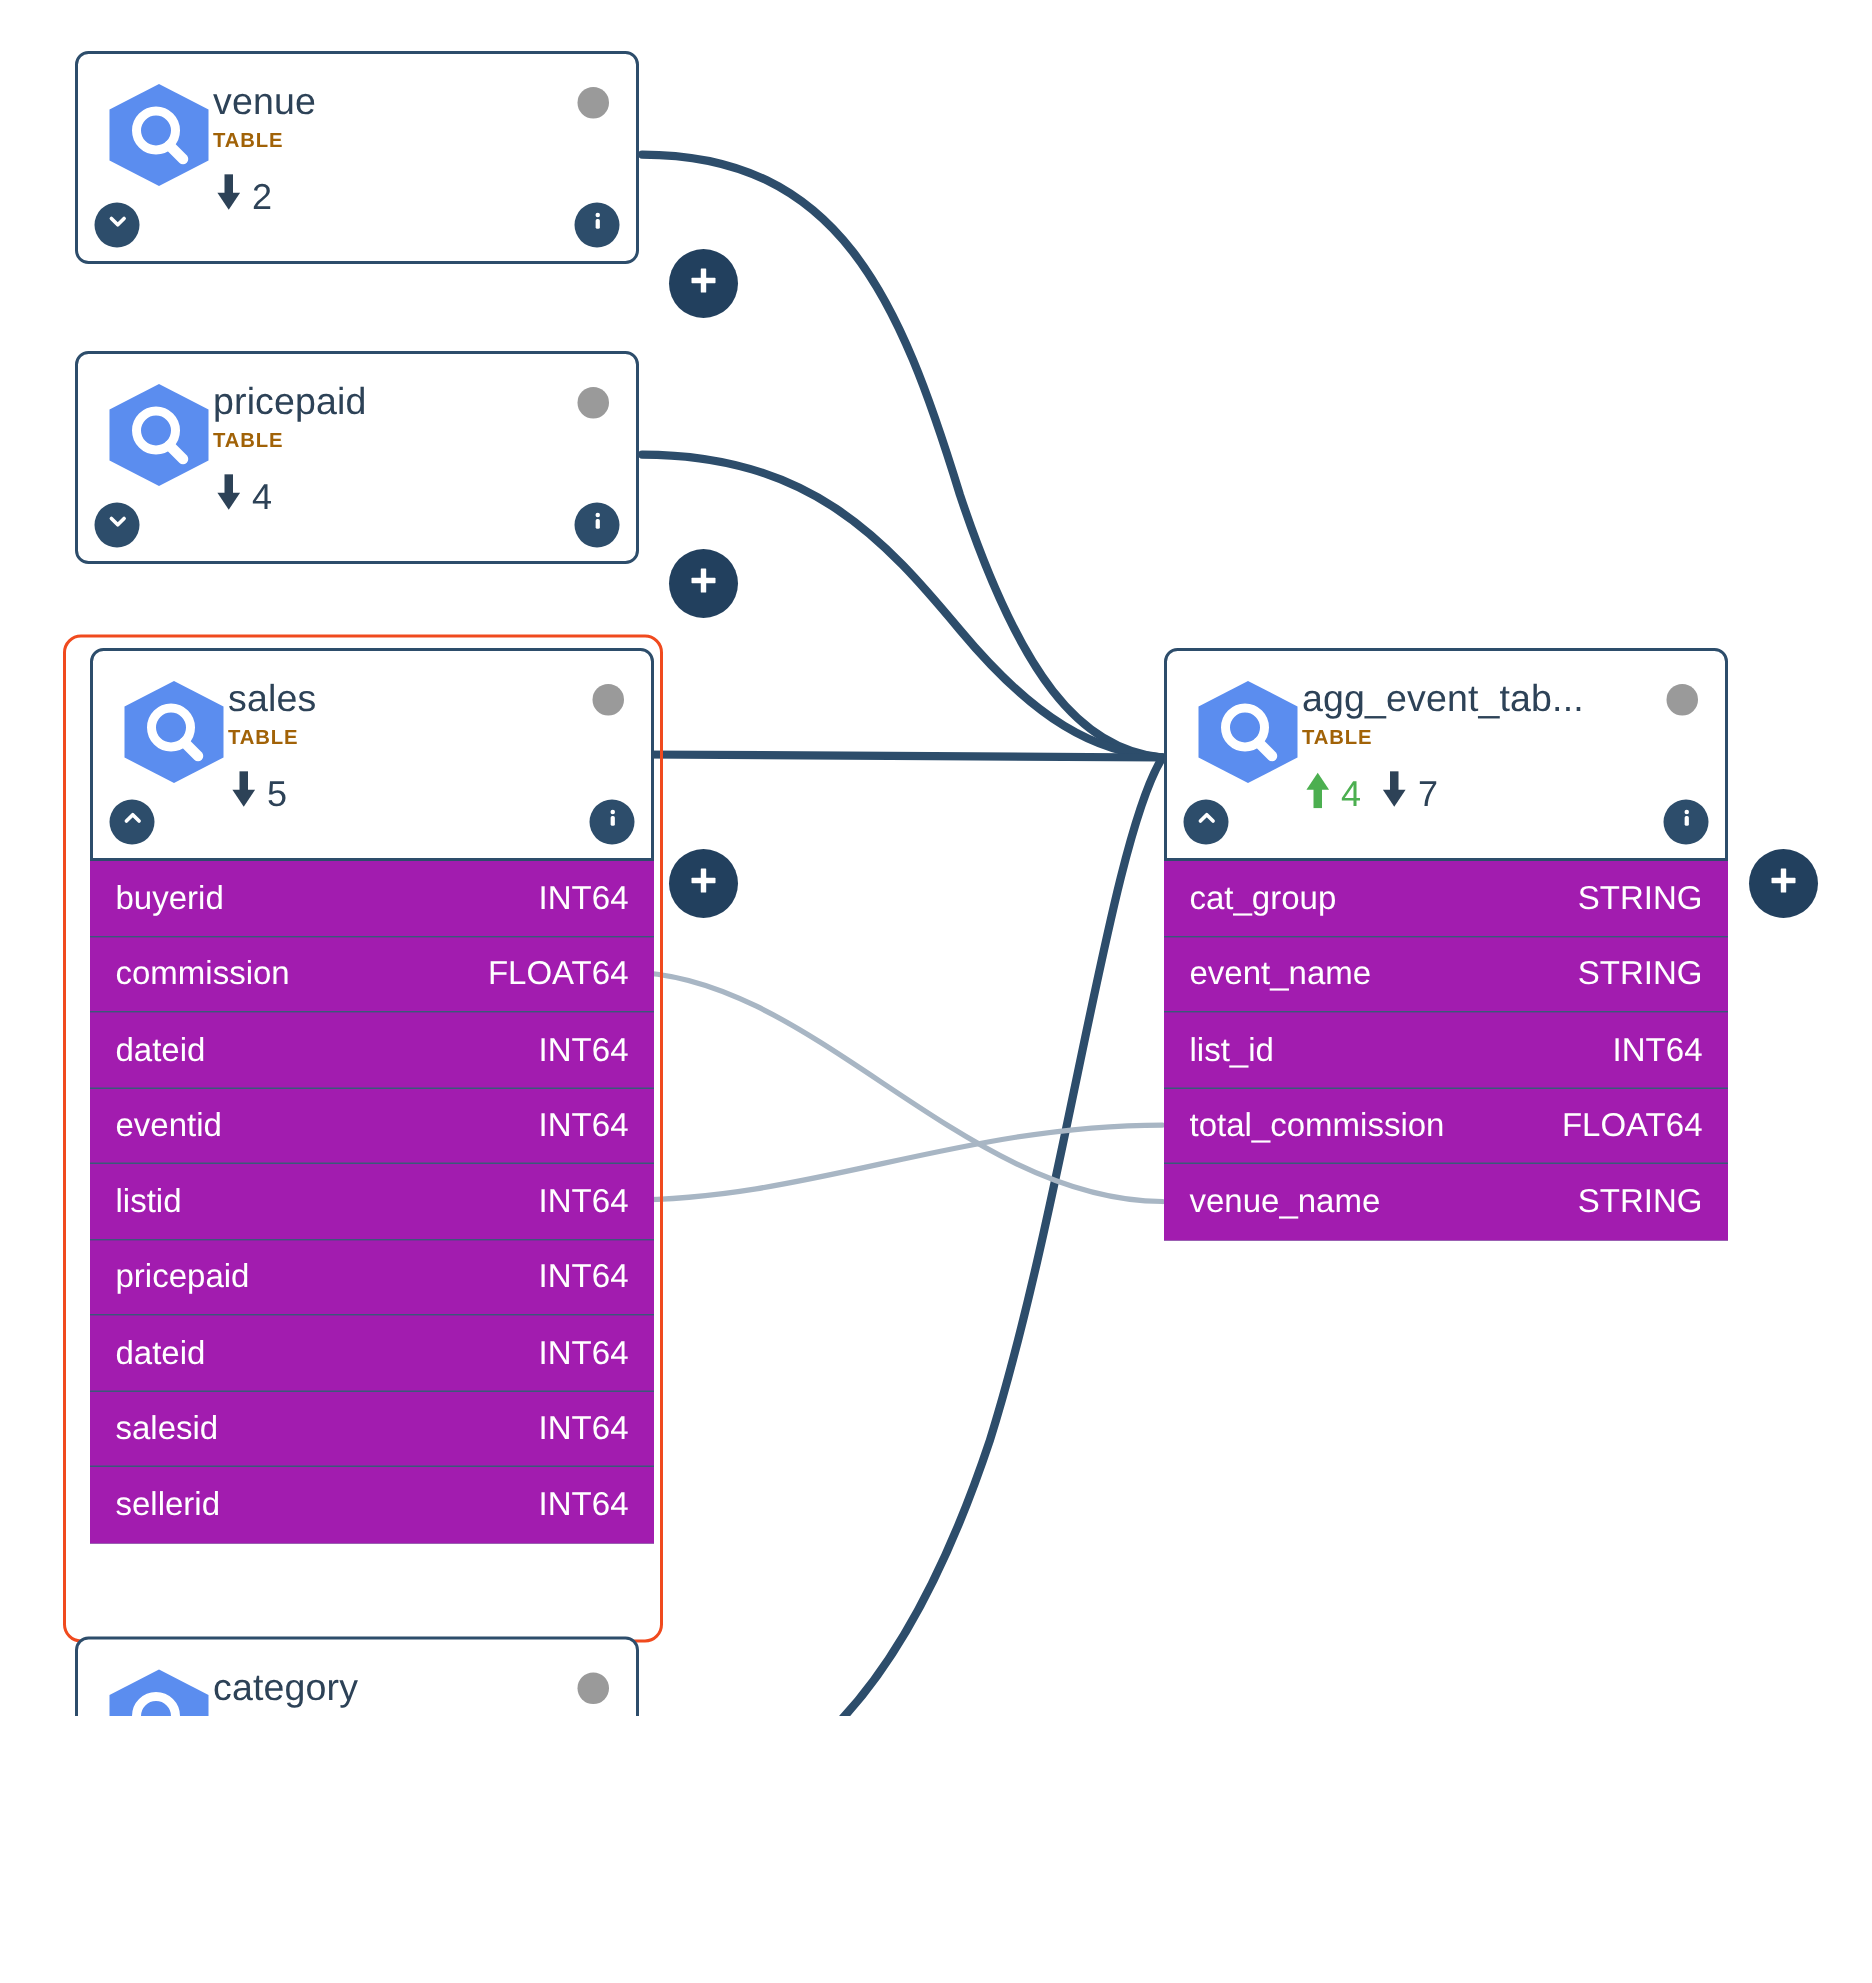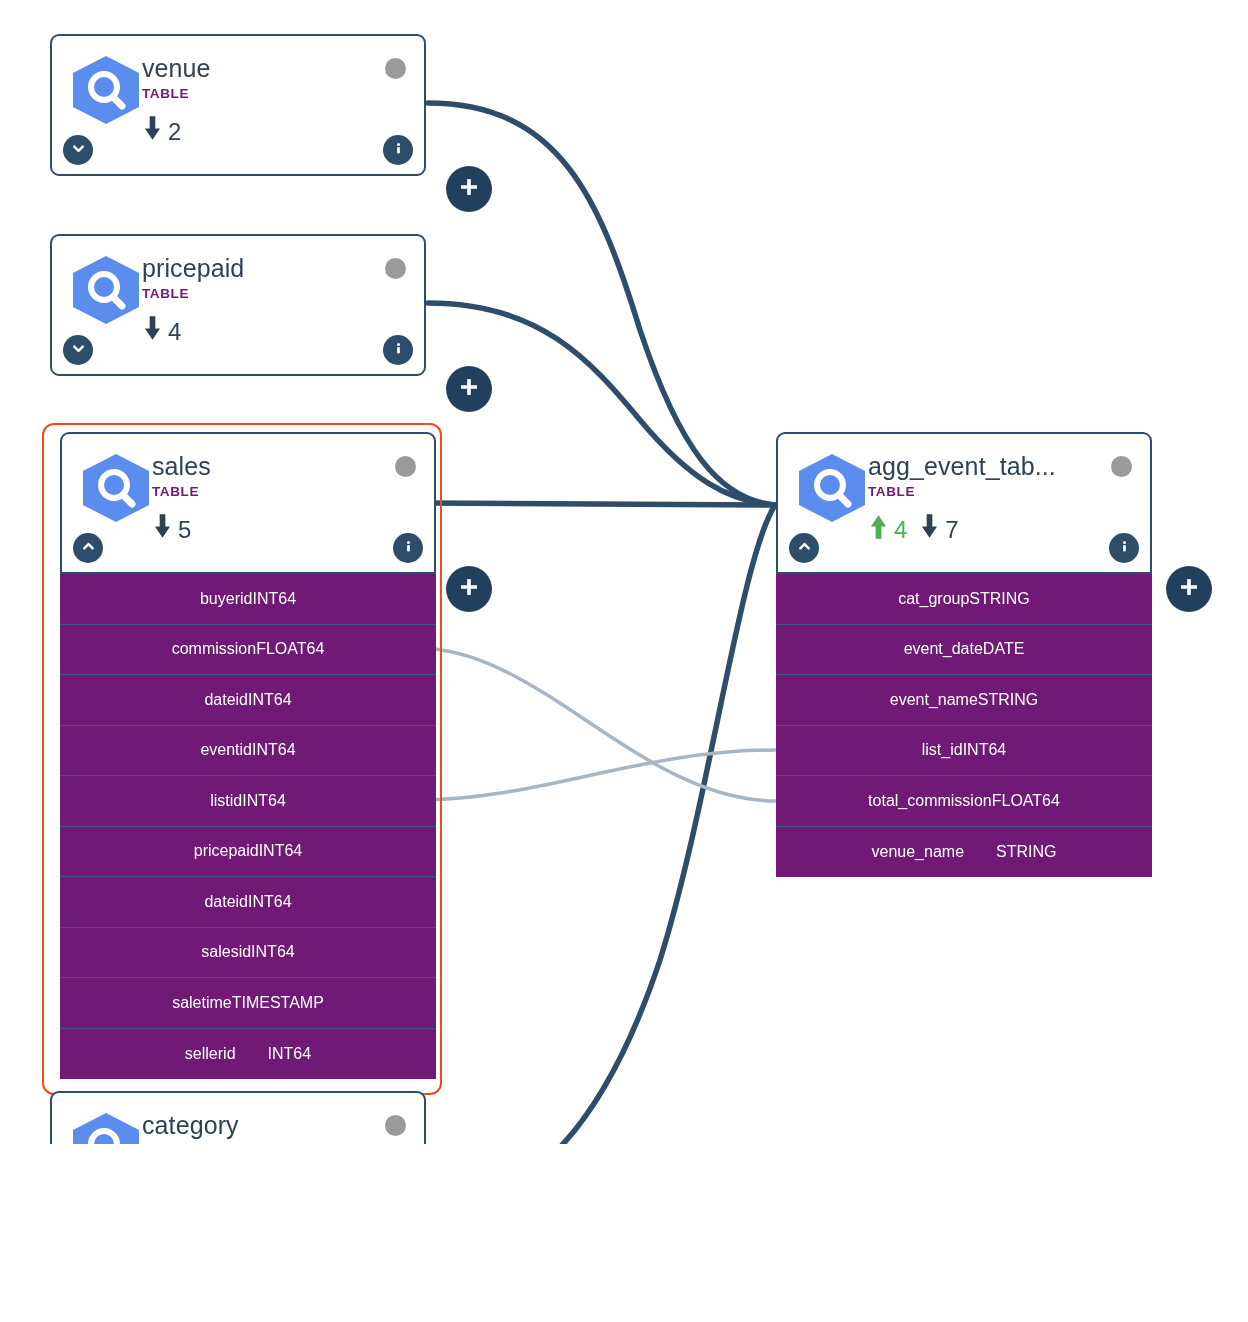--- a/index.html
+++ b/index.html
@@ -71,21 +71,21 @@
     color: #2d4257;
     letter-spacing: 0.1px;
     white-space: nowrap;
   }
   .node-subtitle {
     position: absolute;
     left: 90px;
     top: 50px;
     font-size: 13.5px;
     font-weight: bold;
-    color: #701a75;
+    color: #a16207;
     letter-spacing: 0.6px;
   }
   .status-dot {
     position: absolute;
     right: 18px;
     top: 22px;
     width: 21px;
     height: 21px;
     border-radius: 50%;
     background: #9a9a9a;
@@ -132,26 +132,26 @@
     position: relative;
     width: 376px;
     background: #2d4d6b;
     z-index: 2;
   }
   .field-row {
     box-sizing: border-box;
     height: 50.5px;
     display: flex;
     align-items: center;
-    justify-content: center;
+    justify-content: space-between;
     padding: 0 17px;
     color: #ffffff;
-    font-size: 16px;
+    font-size: 22px;
     border-bottom: 1px solid #3a5a79;
-    background: #701a75;
+    background: #a21caf;
   }
   .field-row:last-child { border-bottom: none; gap: 32px; }
   .field-name { white-space: nowrap; }
   .field-type { white-space: nowrap; }
 
   
   .plus-btn {
     position: absolute;
     width: 46px;
     height: 46px;
@@ -329,24 +329,20 @@
       </div>
       <div class="field-row">
         <span class="field-name">dateid</span>
         <span class="field-type">INT64</span>
       </div>
       <div class="field-row">
         <span class="field-name">salesid</span>
         <span class="field-type">INT64</span>
       </div>
       <div class="field-row">
-        <span class="field-name">saletime</span>
-        <span class="field-type">TIMESTAMP</span>
-      </div>
-      <div class="field-row">
         <span class="field-name">sellerid</span>
         <span class="field-type">INT64</span>
       </div>
     </div>
   </div>
 
   <div class="node-group" style="left:776px; top:432px;">
     <div class="card expanded">
       <span class="bq-logo">
         <svg viewBox="0 0 74 72" width="74" height="72">
@@ -393,24 +389,20 @@
           </svg>
         </span>
       </div>
     </div>
     <div class="fields">
       <div class="field-row">
         <span class="field-name">cat_group</span>
         <span class="field-type">STRING</span>
       </div>
       <div class="field-row">
-        <span class="field-name">event_date</span>
-        <span class="field-type">DATE</span>
-      </div>
-      <div class="field-row">
         <span class="field-name">event_name</span>
         <span class="field-type">STRING</span>
       </div>
       <div class="field-row">
         <span class="field-name">list_id</span>
         <span class="field-type">INT64</span>
       </div>
       <div class="field-row">
         <span class="field-name">total_commission</span>
         <span class="field-type">FLOAT64</span>

